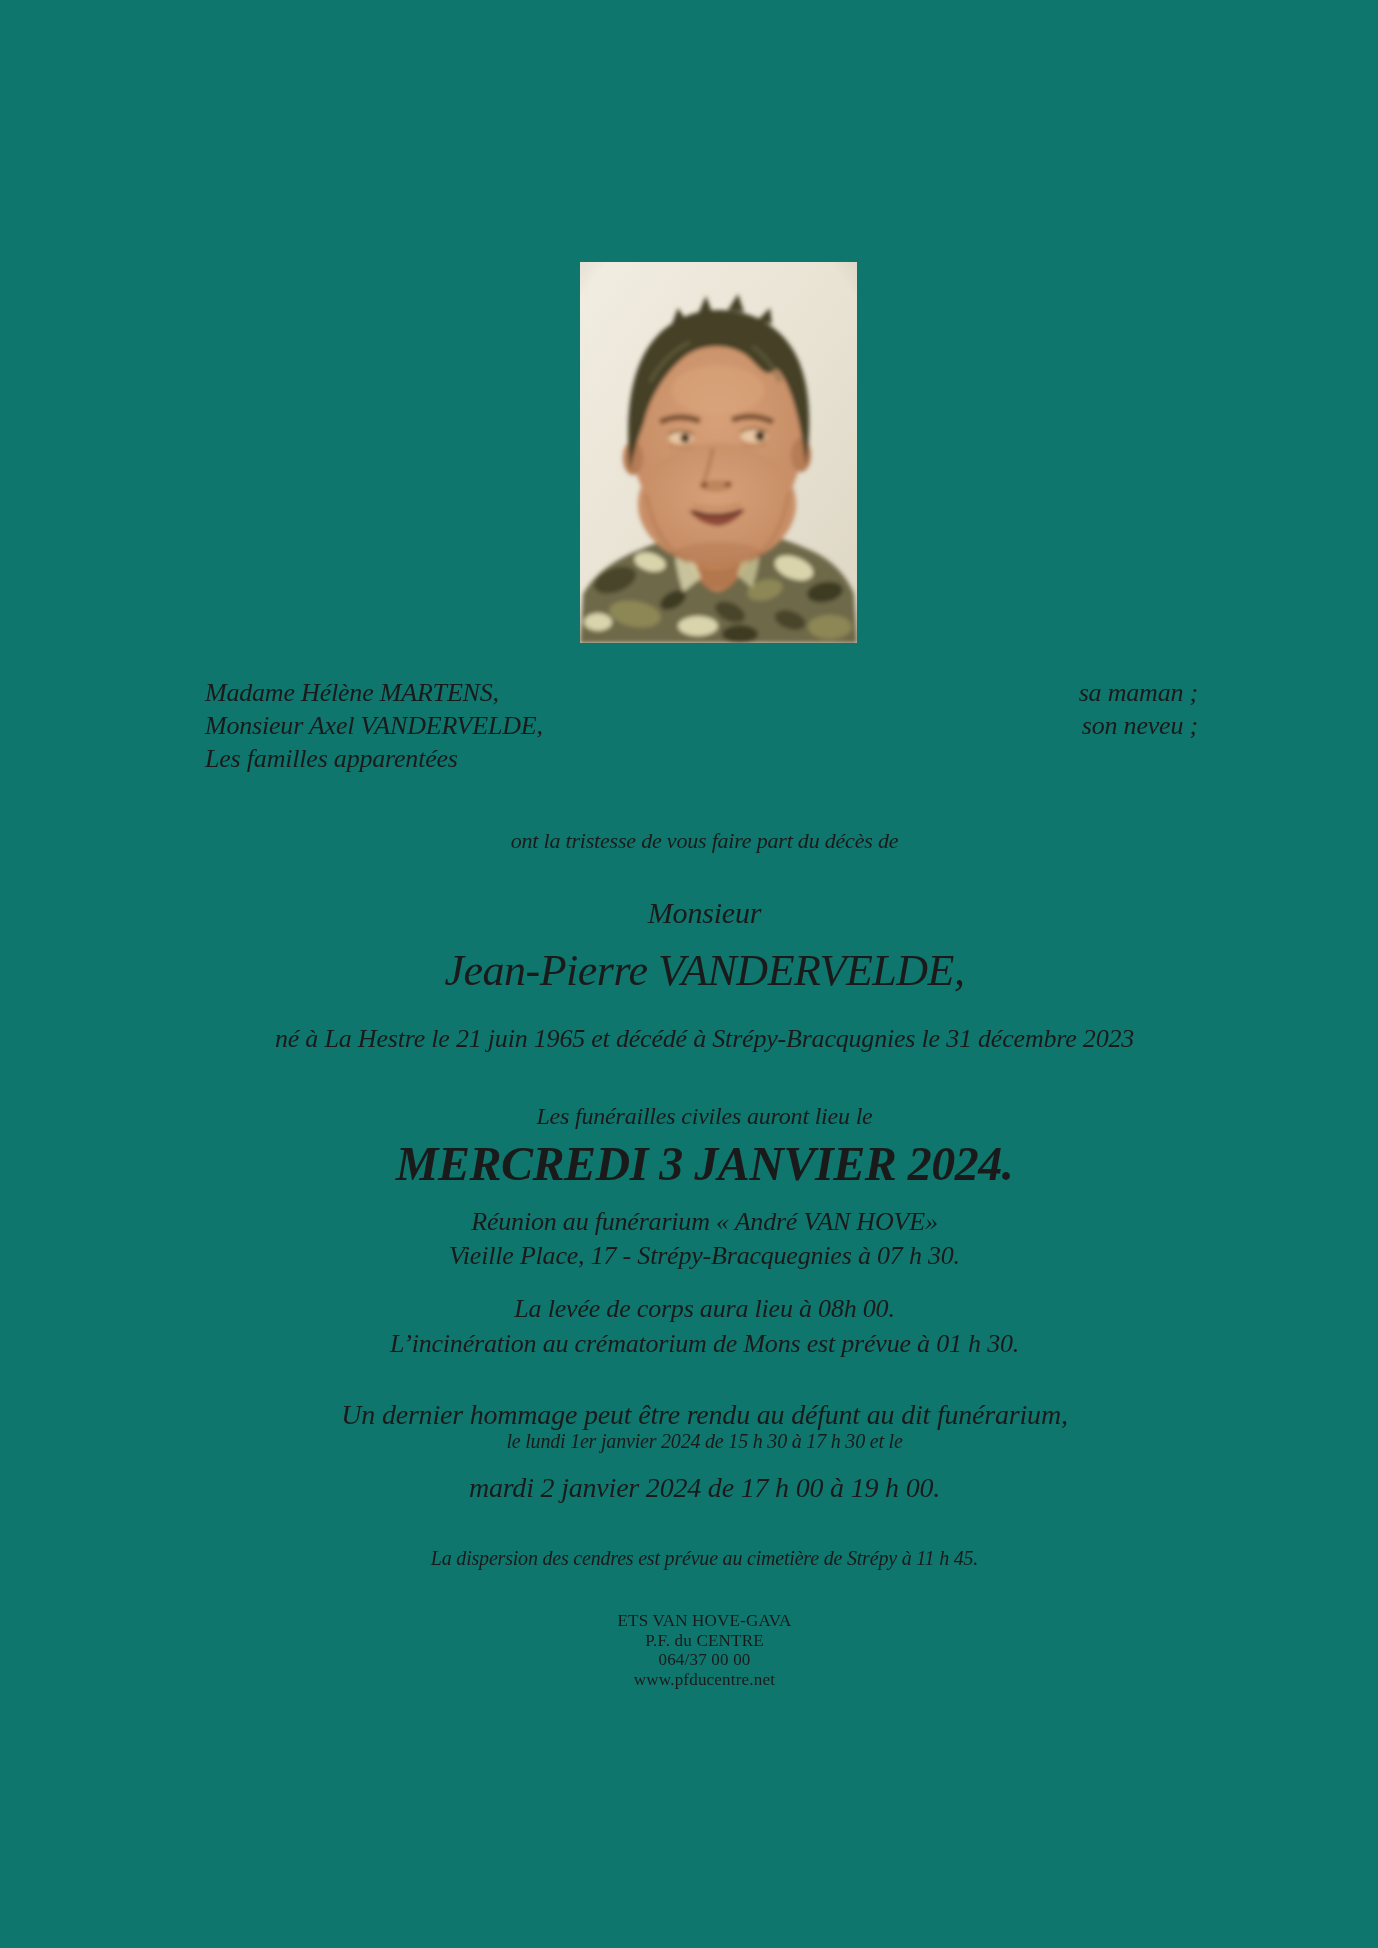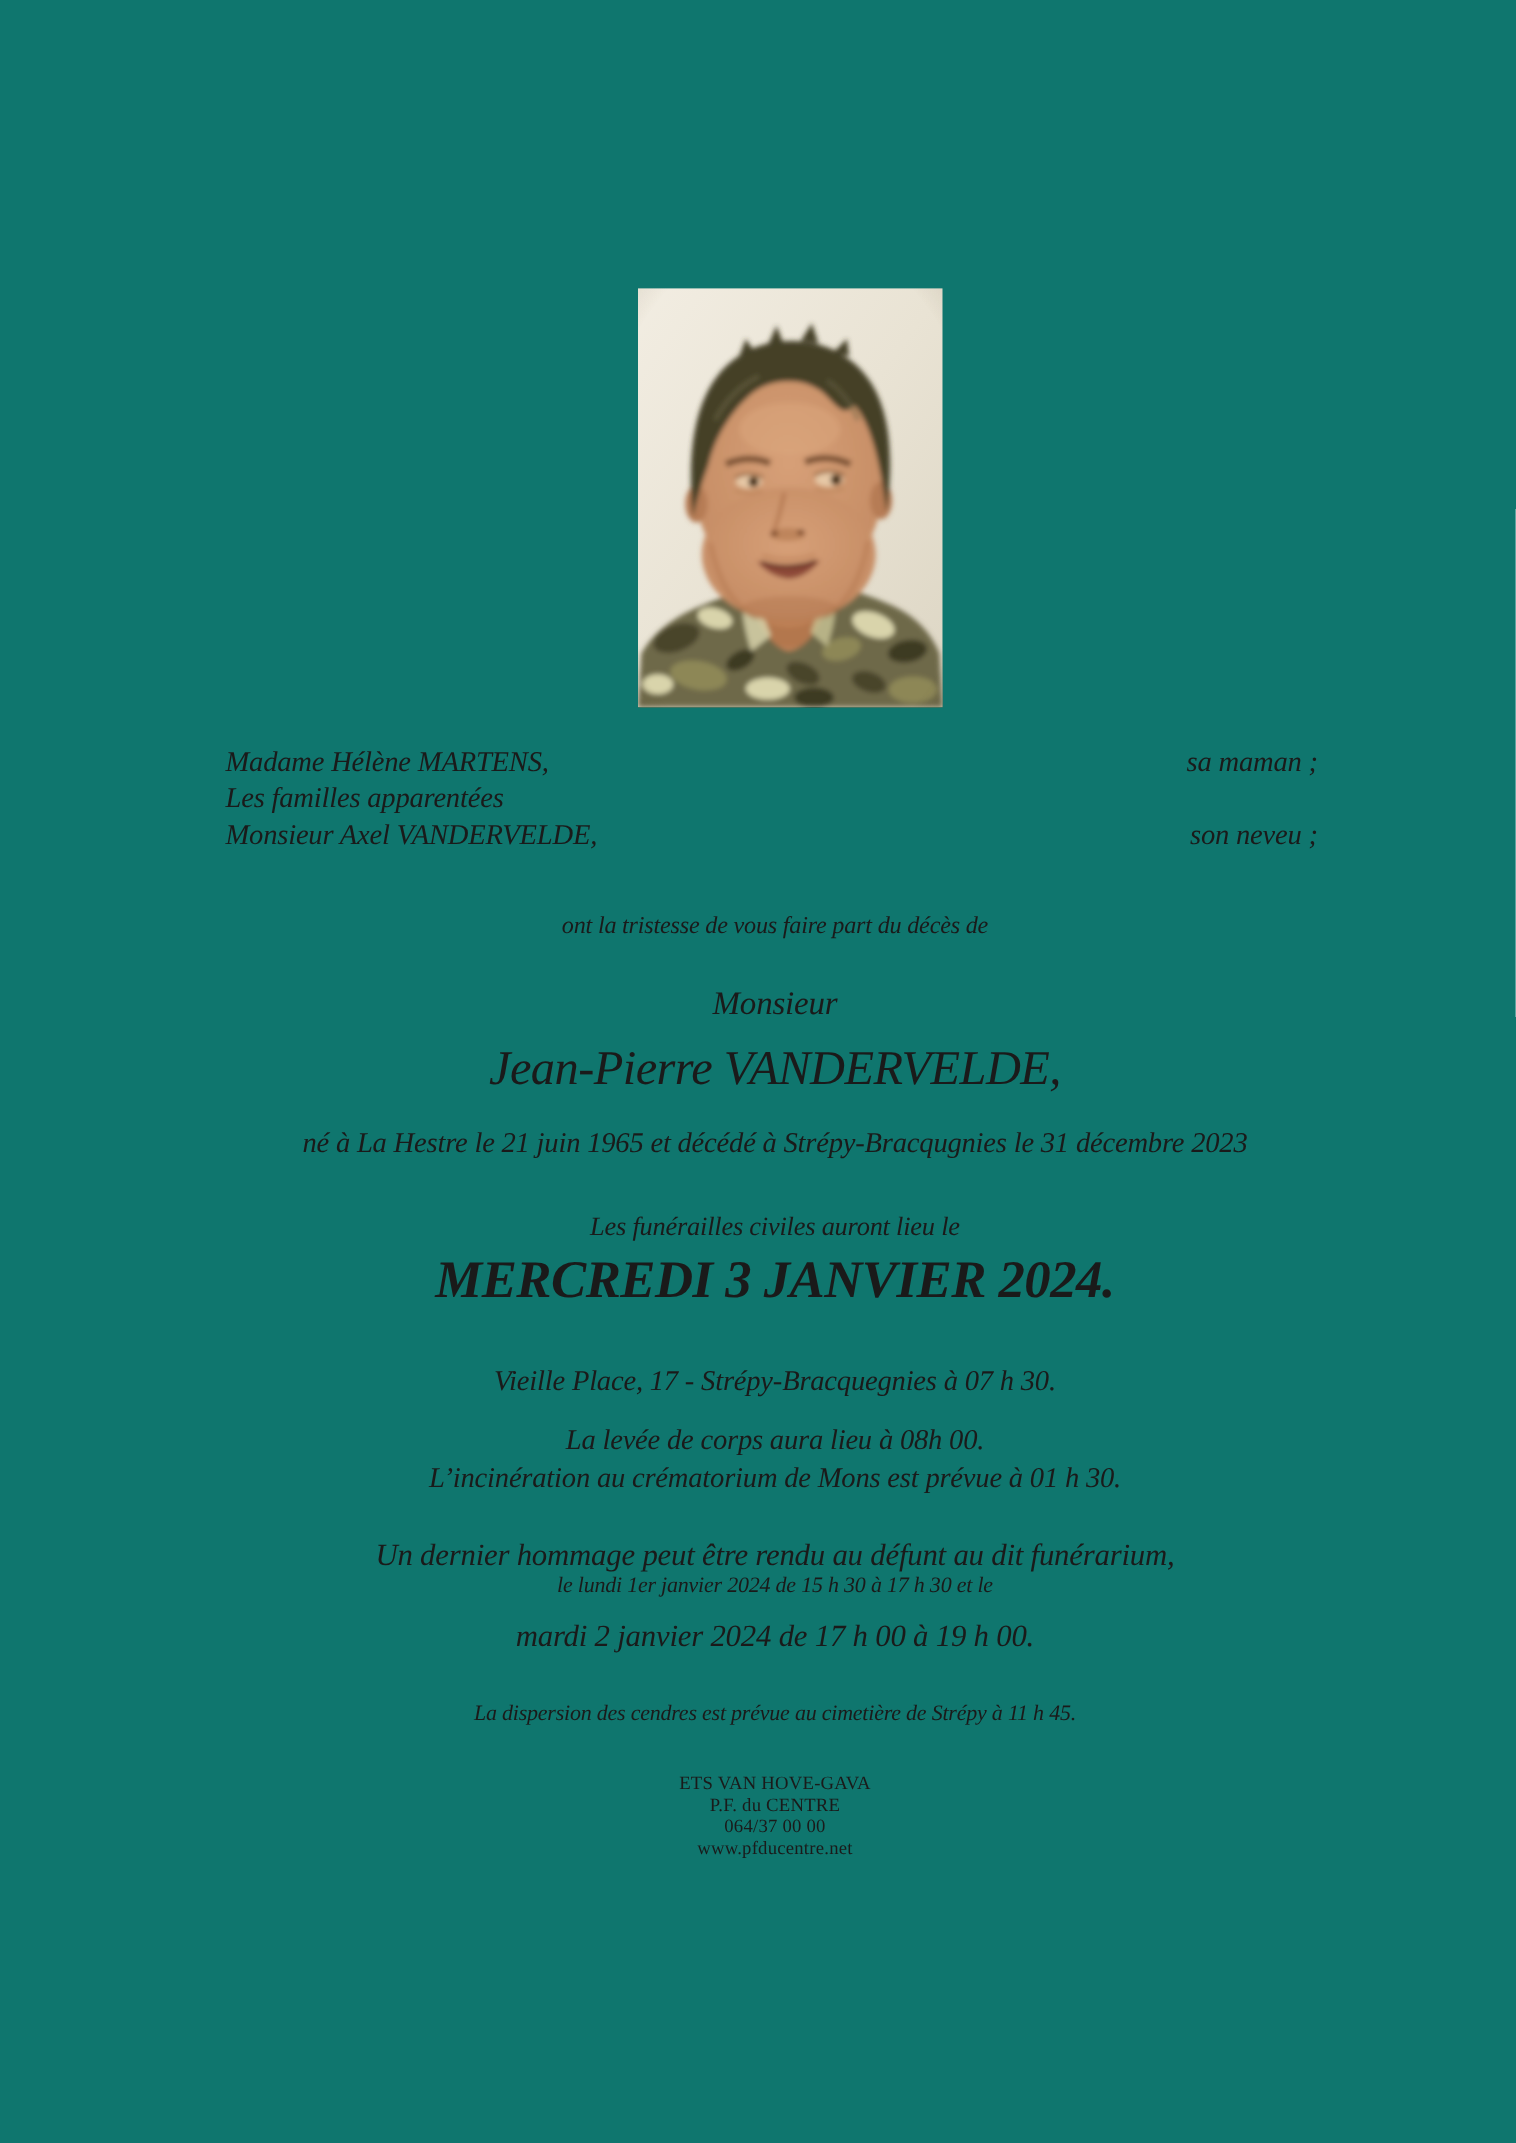--- a/index.html
+++ b/index.html
@@ -181,36 +181,37 @@
 
     <rect width="277" height="381" fill="url(#vigGrad)"></rect>
   </svg>
 
   <div class="family">
     <div class="frow">
       <span>Madame Hélène MARTENS,</span>
       <span>sa maman ;</span>
     </div>
     <div class="frow">
+      <span>Monsieur Axel VANDERVELDE,</span>
+      <span>son neveu ;</span>
+    </div>
+    <div class="frow">
       <span>Les familles apparentées</span>
       <span></span>
-    </div>
-    <div class="frow">
-      <span>Monsieur Axel VANDERVELDE,</span>
-      <span>son neveu ;</span>
     </div>
   </div>
 
   <div class="line l-monsieur">Monsieur</div>
   <div class="line l-intro">ont la tristesse de vous faire part du décès de</div>
   <div class="line l-name">Jean-Pierre VANDERVELDE,</div>
   <div class="line l-lifedates">né à La Hestre le 21 juin 1965 et décédé à Strépy-Bracqugnies le 31 décembre 2023</div>
 
   <div class="line l-funerailles">Les funérailles civiles auront lieu le</div>
   <div class="line l-date">MERCREDI 3 JANVIER 2024.</div>
+  <div class="line l-reunion1">Réunion au funérarium « André VAN HOVE»</div>
   <div class="line l-reunion2">Vieille Place, 17 - Strépy-Bracquegnies à 07 h 30.</div>
   <div class="line l-levee">La levée de corps aura lieu à 08h 00.</div>
   <div class="line l-incineration">L’incinération au crématorium de Mons est prévue à 01 h 30.</div>
 
   <div class="line l-hommage1">Un dernier hommage peut être rendu au défunt au dit funérarium,</div>
   <div class="line l-hommage2">le lundi 1er janvier 2024 de 15 h 30 à 17 h 30 et le</div>
   <div class="line l-hommage3">mardi 2 janvier 2024 de 17 h 00 à 19 h 00.</div>
 
   <div class="line l-dispersion">La dispersion des cendres est prévue au cimetière de Strépy à 11 h 45.</div>
 

